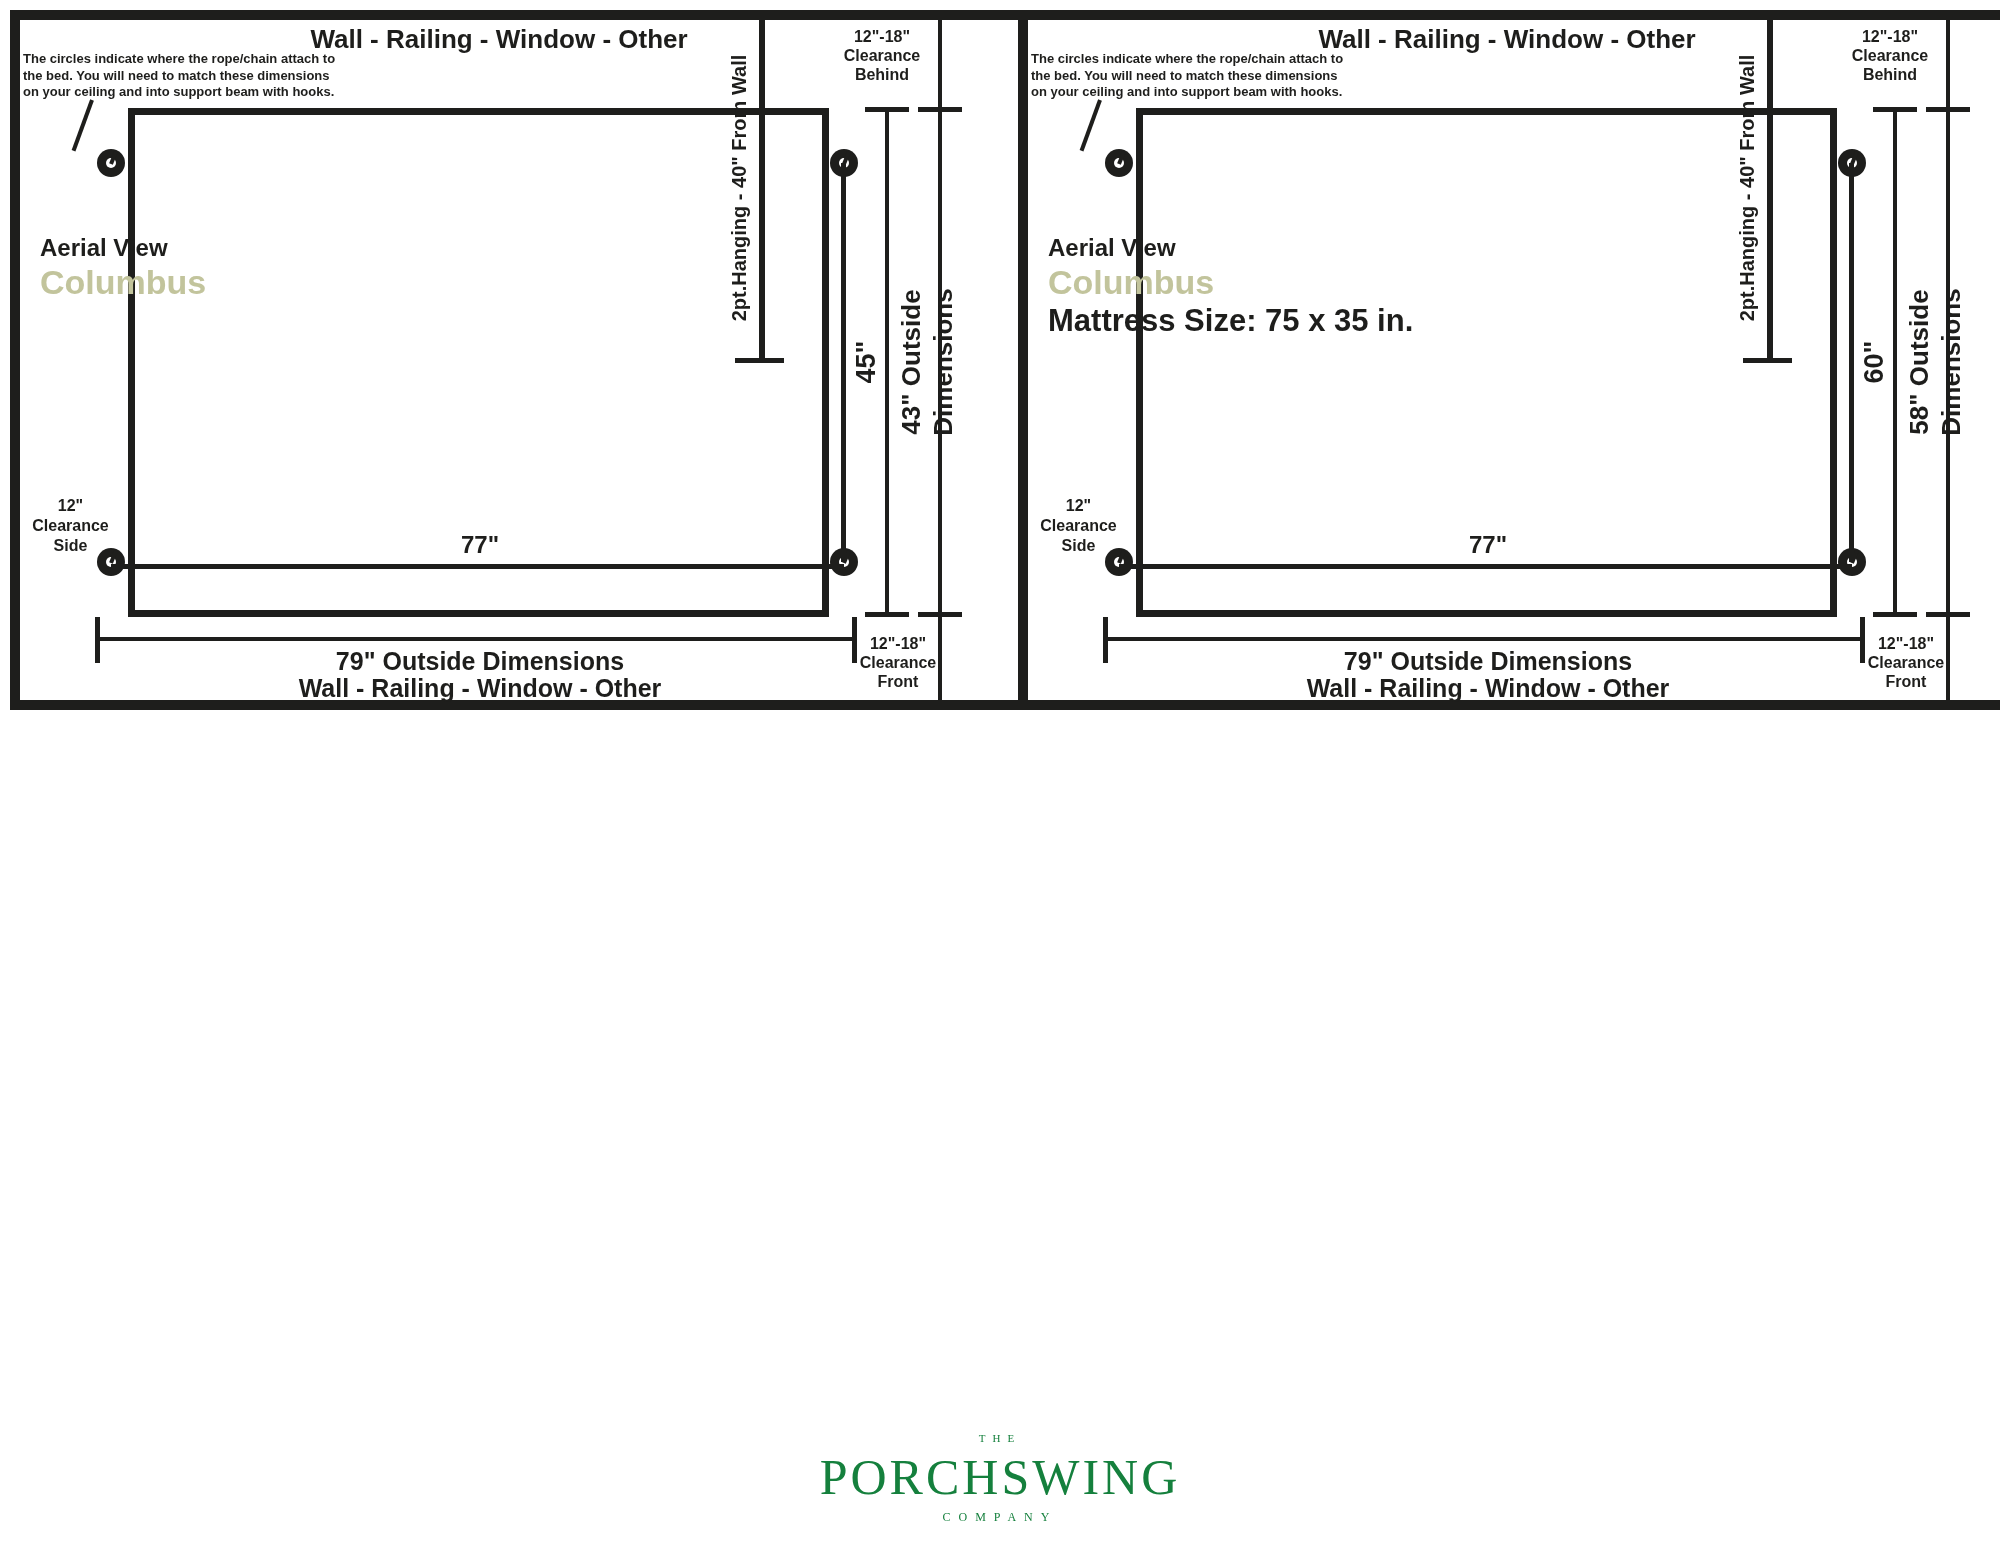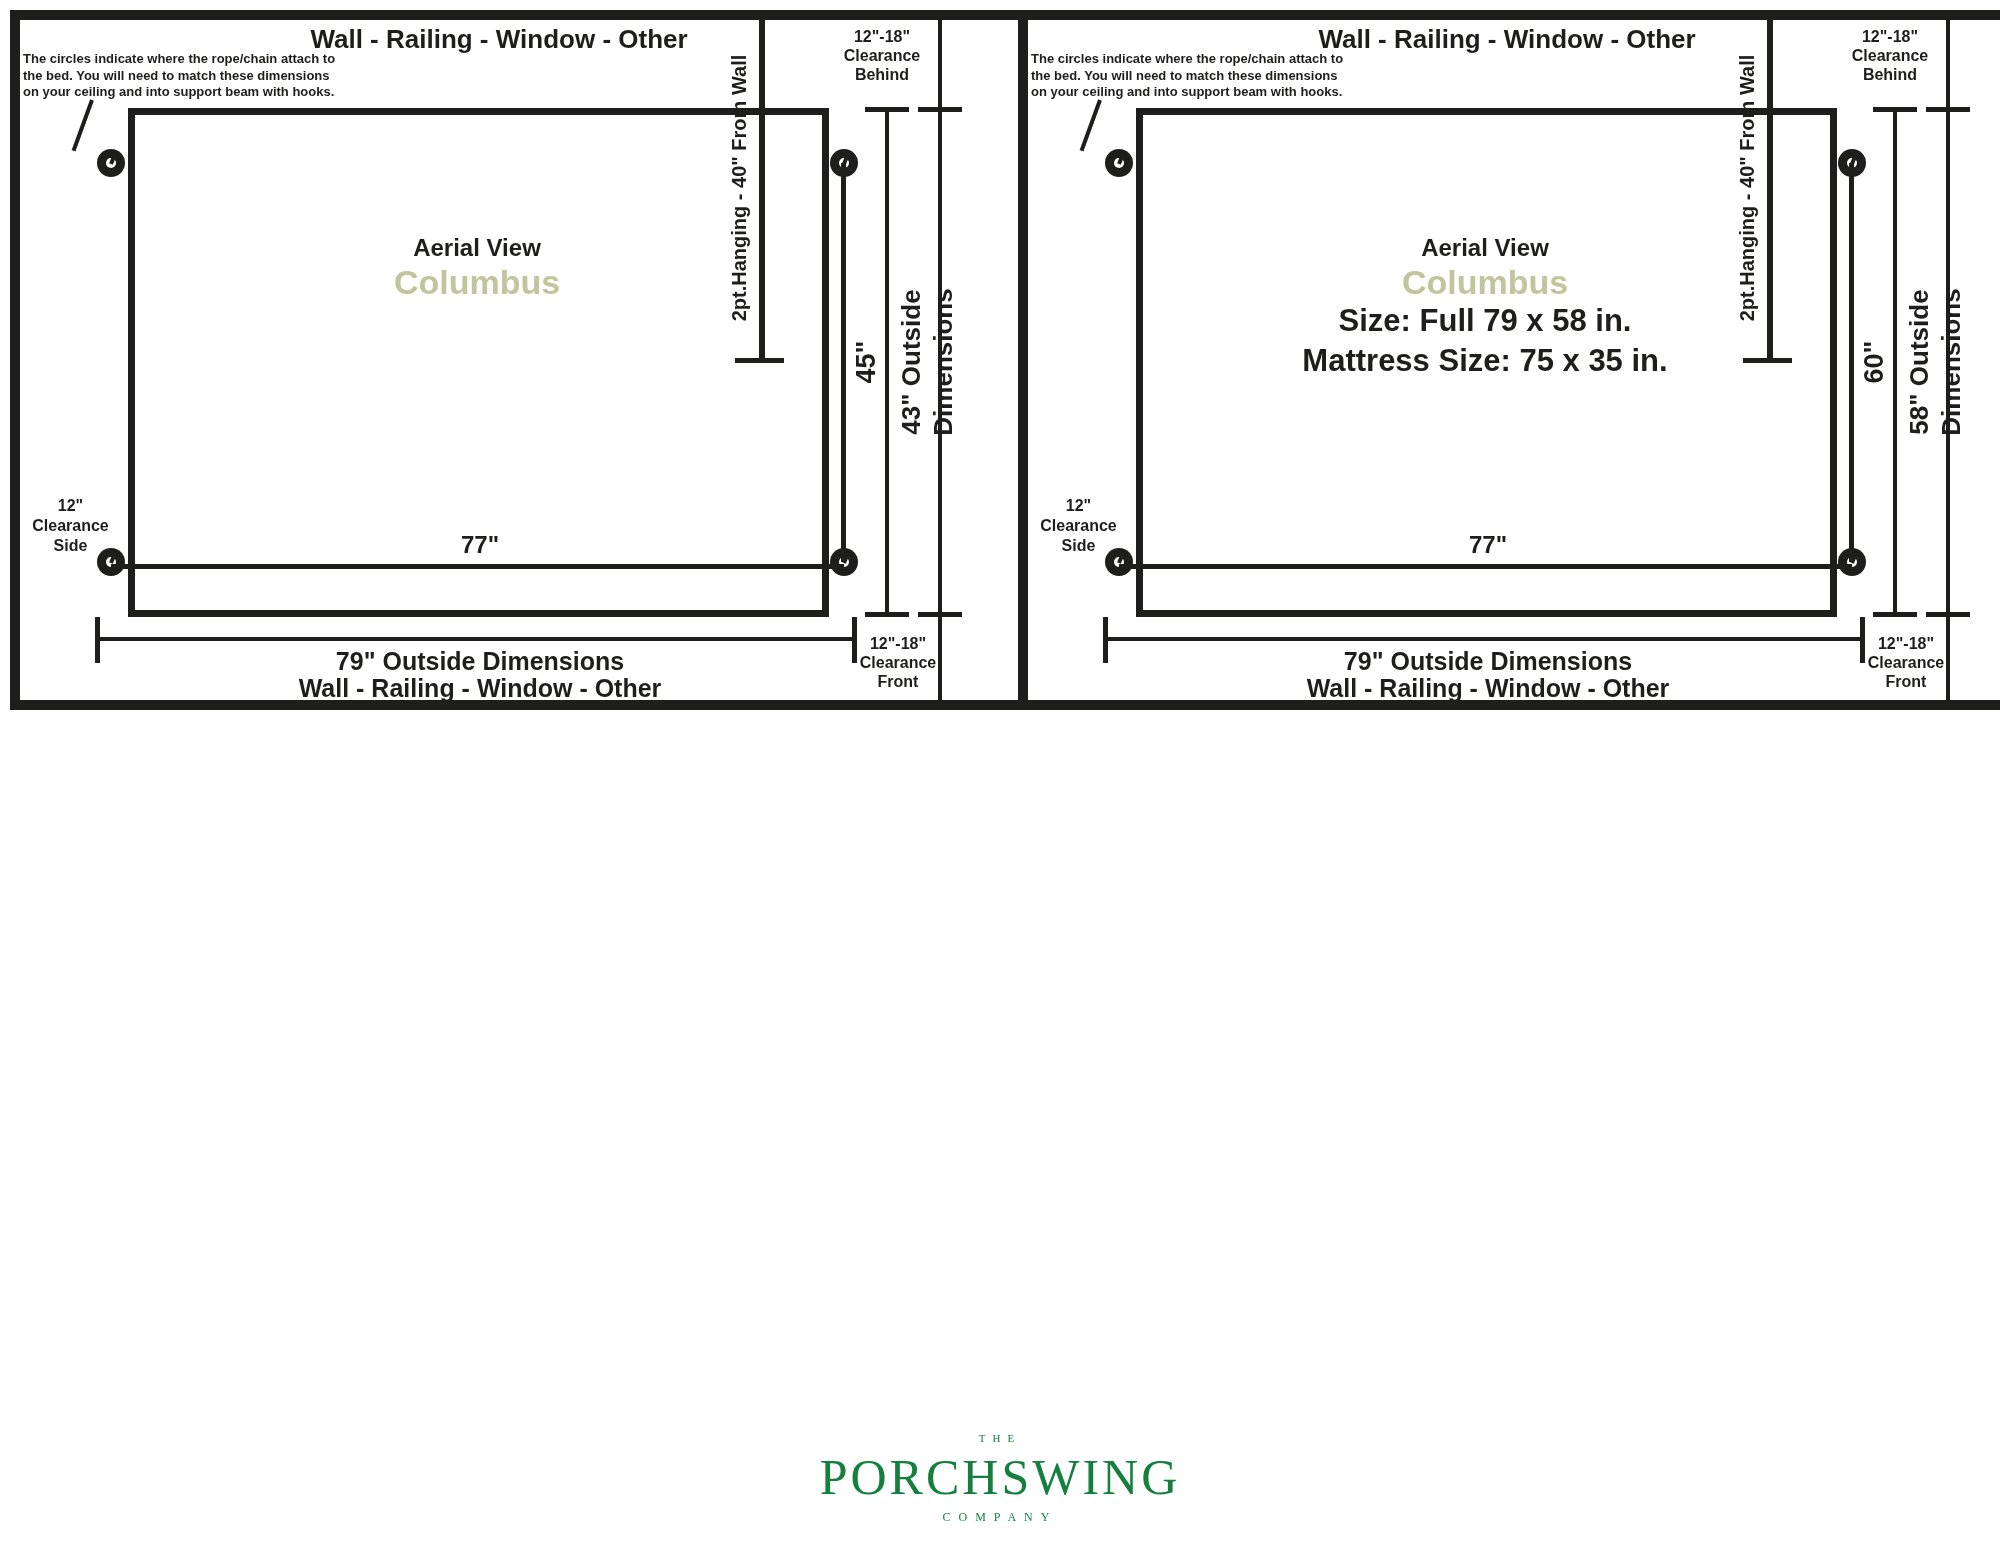--- a/index.html
+++ b/index.html
@@ -25,21 +25,21 @@
   .att::before { content:''; position:absolute; left:9px; top:9px; width:10px; height:10px;
                  background:#fff; border-radius:50%; }
   .att::after { content:''; position:absolute; left:12px; top:2px; width:4px; height:13px;
                 background:#1e1e1c; transform:rotate(22deg); transform-origin:50% 100%; }
 
   .ctext { position:absolute; text-align:center; font-size:16px; line-height:19px; font-weight:700; }
 
   .rot { position:absolute; white-space:nowrap; font-weight:700;
          transform:translate(-50%,-50%) rotate(-90deg); text-align:center; }
 
-  .cblock { position:absolute; left:0; top:213px; width:914px; text-align:center; font-weight:700; }
+  .cblock { position:absolute; left:0; top:213px; width:914px; font-weight:700;padding-left:20px; }
   .aerial   { font-size:24px; line-height:30px; }
   .model    { font-size:34px; line-height:38px; color:#c2c49c; }
   .sizeline { font-size:31px; line-height:40px; }
 
   .dimlabel { position:absolute; text-align:center; font-weight:700; }
 
   .logo { position:absolute; left:0; top:1432px; width:2000px; text-align:center;
           color:#15803d; font-family:"Liberation Serif", serif; }
   .logo-the  { font-size:11px; letter-spacing:7px; margin-bottom:7px; }
   .logo-name { font-size:50px; line-height:52px; letter-spacing:3px; }
@@ -174,21 +174,20 @@
 
     <div class="tick" style="left:75px;  top:597px; width:5px; height:46px;"></div>
     <div class="hline" style="left:77px; top:617px; width:757px; height:4px;"></div>
     <div class="tick" style="left:832px; top:597px; width:5px; height:46px;"></div>
     <div class="dimlabel" style="left:0; top:627px; width:920px; font-size:25px;">79" Outside Dimensions</div>
     <div class="dimlabel" style="left:0; top:654px; width:920px; font-size:25px;">Wall - Railing - Window - Other</div>
 
     <div class="cblock">
       <div class="aerial">Aerial View</div>
       <div class="model">Columbus</div>
-      <div class="sizeline">Size: Full 79 x 58 in.</div>
       <div class="sizeline">Mattress Size: 75 x 35 in.</div>
     </div>
   </div>
 
   <div class="logo">
     <div class="logo-the">THE</div>
     <div class="logo-name">PORCHSWING</div>
     <div class="logo-co">COMPANY</div>
   </div>
 

